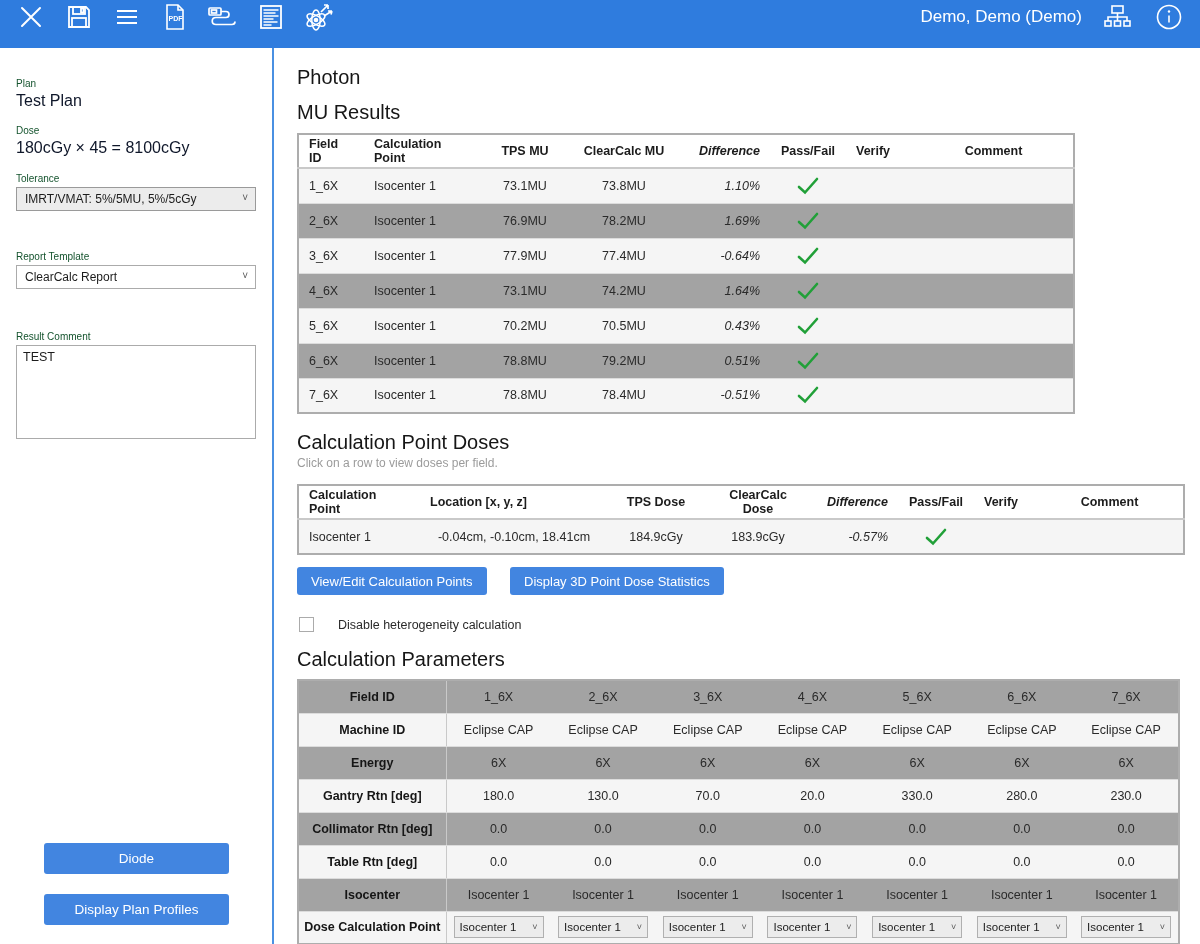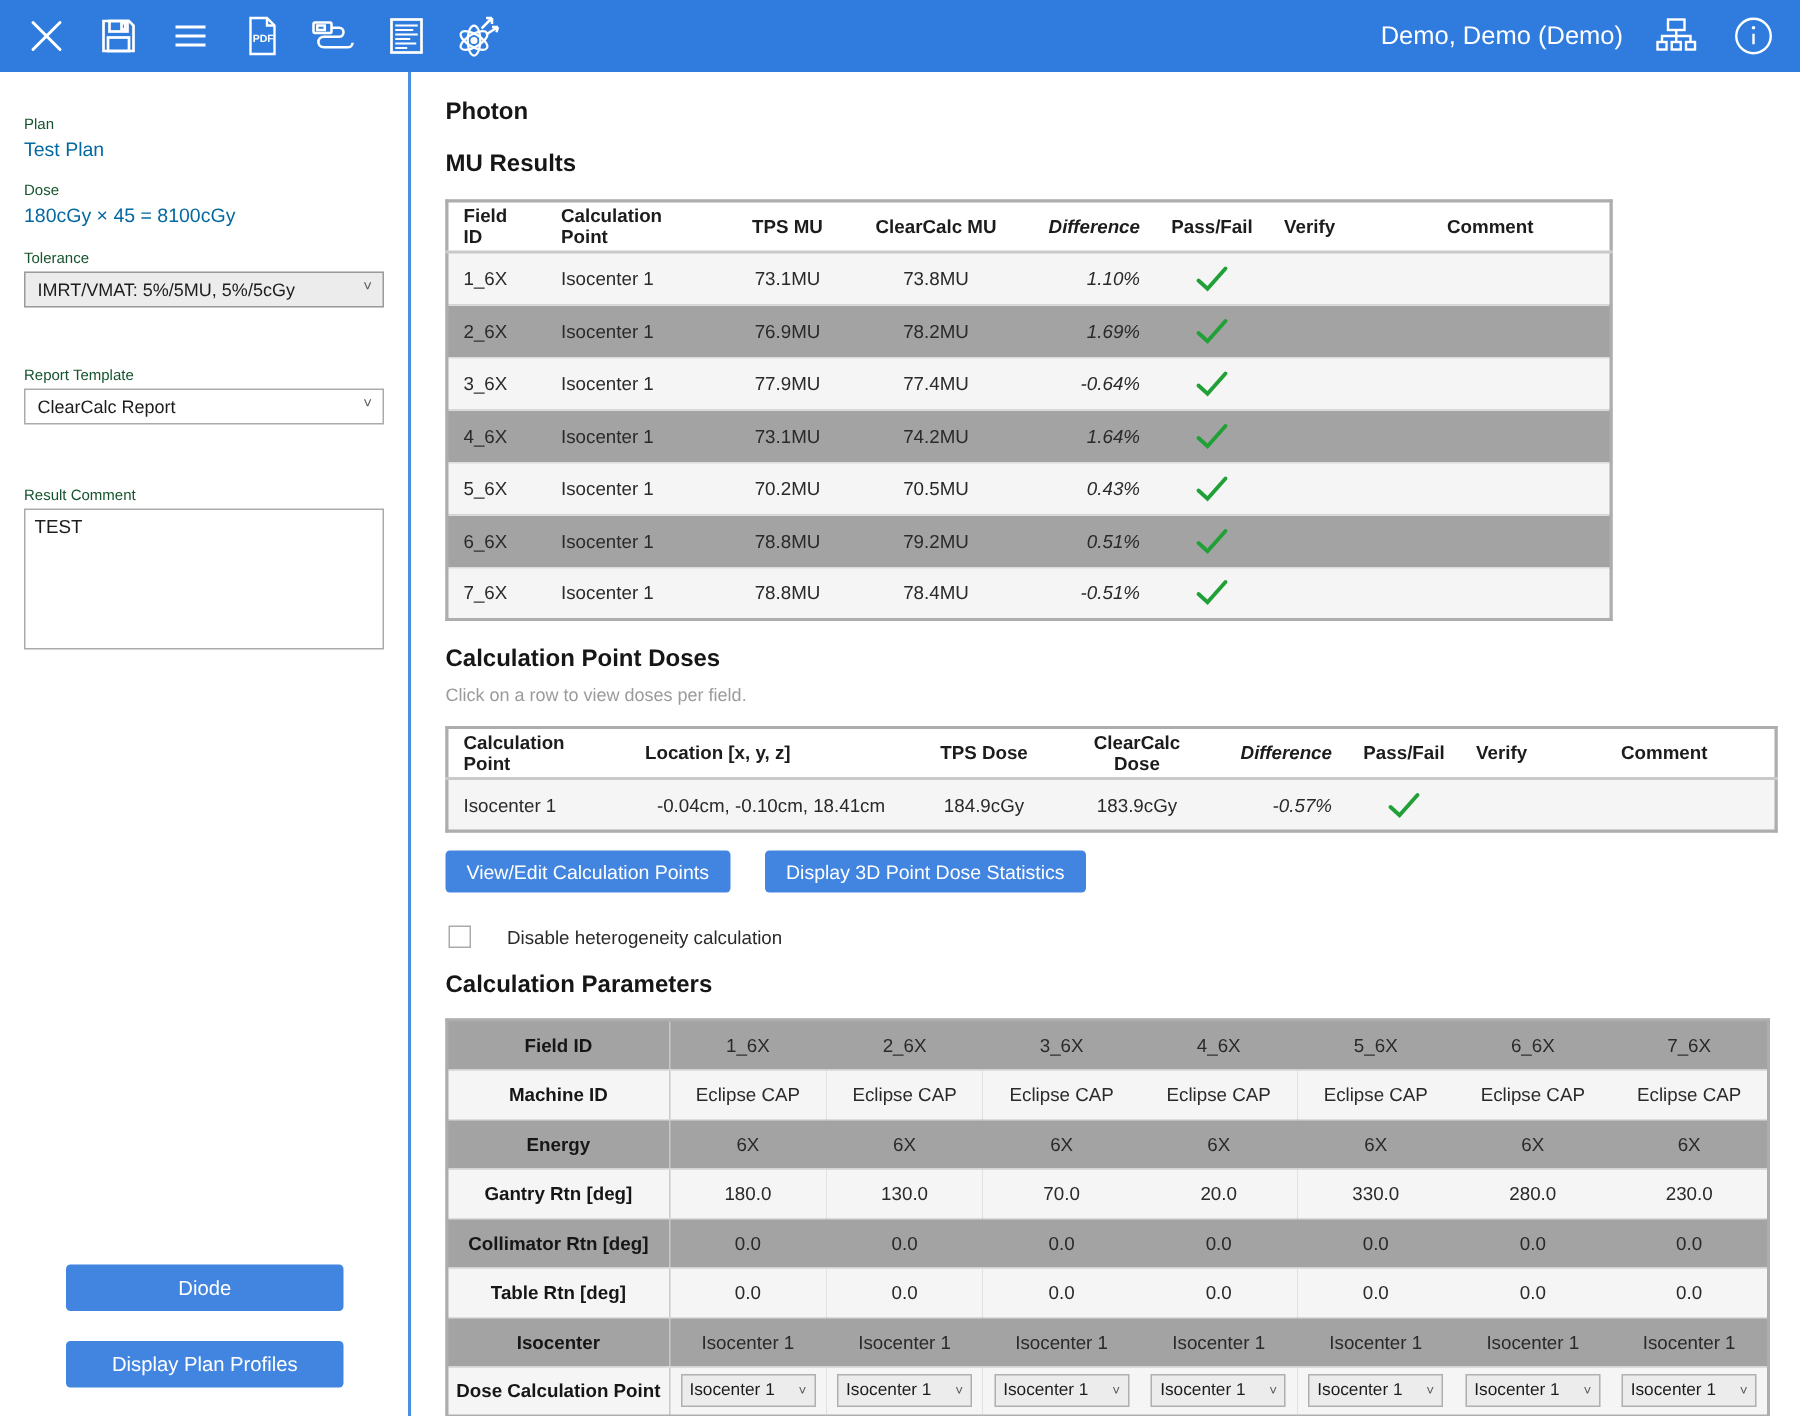--- a/index.html
+++ b/index.html
@@ -1,48 +1,48 @@
 <!DOCTYPE html>
 <html><head>
 <meta charset="utf-8">
 <style>
   * { margin:0; padding:0; box-sizing:border-box; }
   html,body { width:1200px; height:944px; overflow:hidden; background:#fff;
     font-family:"Liberation Sans","DejaVu Sans",sans-serif; color:#212121; }
 
   
   .header { position:absolute; left:0; top:0; width:1200px; height:48px;
-    background:#2f7cde; display:flex; align-items:center; padding:0 14px; }
+    background:#2f7cde; display:flex; align-items:flex-start; padding:0 14px; }
   .hicon { width:34px; height:34px; display:flex; align-items:center; justify-content:center;
     margin-right:14px; cursor:pointer; }
   .hicon svg { display:block; }
   .header-right { margin-left:auto; display:flex; align-items:center; gap:18px; }
   .user-name { color:#ffffff; font-size:17px; }
 
   
   .sidebar { position:absolute; left:0; top:48px; width:274px; height:896px;
     background:#ffffff; border-right:2px solid #4a90e2; }
   .sb-label { color:#14532d; font-size:10px; margin:0 0 3px 16px; }
-  .sb-value { color:#0369a1; font-size:13px; margin:0 0 0 16px; }
+  .sb-value { color:#0f172a; font-size:16px; margin:0 0 0 16px; }
   .sb-select { margin:0 0 0 16px; width:240px; height:24px; border:1px solid #9a9a9a;
     font-size:12px; display:flex; align-items:center; padding:0 8px; cursor:pointer;
     color:#1c1c1c; position:relative; }
   .sb-select .chev { position:absolute; right:7px; top:4px; color:#555; font-size:10px; }
   .sel-gray { background:#ececec; }
   .sel-white { background:#ffffff; border-color:#ababab; }
   .sb-textarea { margin-left:16px; width:240px; height:94px; border:1px solid #ababab;
     font-family:"Liberation Sans",sans-serif; font-size:12.5px; padding:4px 6px; resize:none;
     color:#1c1c1c; }
   .sb-btn { position:absolute; left:44px; width:185px; height:31px; background:#4285e0;
     color:#fff; border:none; border-radius:3px; font-size:13.5px; cursor:pointer;
     font-family:"Liberation Sans",sans-serif; }
 
   
   .main { position:absolute; left:276px; top:48px; width:924px; height:896px; }
-  .h-section { position:absolute; left:21px; font-size:16px; font-weight:bold; color:#161616; }
+  .h-section { position:absolute; left:21px; font-size:20px; font-weight:normal; color:#161616; }
   .subtitle { position:absolute; left:21px; font-size:12px; color:#9b9b9b; }
 
   table { border-collapse:collapse; table-layout:fixed; background:#a3a3a3; }
   .data-table { position:absolute; left:21px; border:2px solid #adadad; }
   .data-table th { font-size:12.5px; font-weight:bold; color:#1c1c1c; height:34px;
     border-bottom:2px solid #c9c9c9; background:#fff; padding:0 10px; }
   .data-table td { font-size:12.5px; color:#2a2a2a; height:35px; padding:0 10px;
     border-bottom:1px solid #dcdcdc; }
   .data-table tr:last-child td { border-bottom:none; }
   .data-table tbody tr:nth-child(odd) { background:#f5f5f5; }

